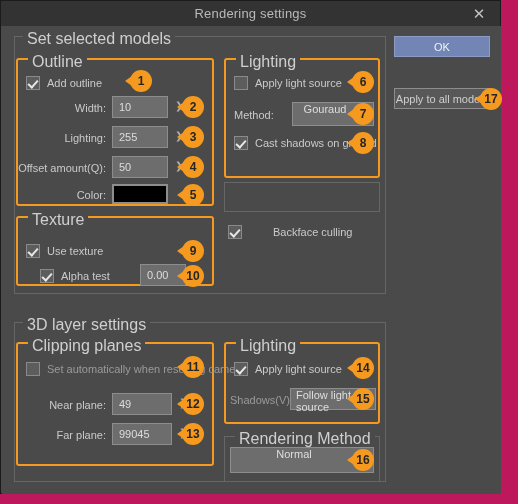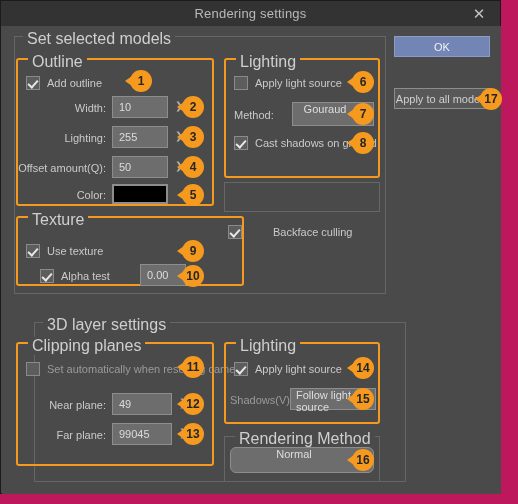--- a/index.html
+++ b/index.html
@@ -204,21 +204,21 @@
       <div class="field" style="left:110px; top:100px; width:56px; height:22px;">255</div>
       <div class="spin" style="left:173px; top:104px;">❯</div>
 
       <div class="lbl right" style="left:8px; top:136px; width:96px;">Offset amount(Q):</div>
       <div class="field" style="left:110px; top:130px; width:56px; height:22px;">50</div>
       <div class="spin" style="left:173px; top:134px;">❯</div>
 
       <div class="lbl right" style="left:24px; top:163px; width:80px;">Color:</div>
       <div class="swatch" style="left:110px; top:158px; width:56px; height:20px;"></div>
 
-      <div class="group hl" style="left:14px; top:190px; width:228px; height:70px;">
+      <div class="group hl" style="left:14px; top:190px; width:198px; height:70px;">
         <span class="legend" style="left:10px;">Texture</span>
       </div>
 
       <div class="chk on" style="left:24px; top:218px;"></div>
       <div class="lbl" style="left:45px; top:219px;">Use texture</div>
 
       <div class="chk on" style="left:38px; top:243px;"></div>
       <div class="lbl" style="left:59px; top:244px;">Alpha test</div>
       <div class="field" style="left:138px; top:238px; width:46px; height:22px;">0.00</div>
 
@@ -236,21 +236,21 @@
       </div>
 
       <div class="chk on" style="left:232px; top:110px;"></div>
       <div class="lbl" style="left:253px; top:111px;">Cast shadows on ground</div>
 
       <div class="group" style="left:222px; top:156px; width:156px; height:30px;"></div>
 
       <div class="chk on" style="left:226px; top:199px;"></div>
       <div class="lbl" style="left:247px; top:200px;padding-left:24px;">Backface culling</div>
 
-      <div class="group" style="left:12px; top:296px; width:372px; height:160px;margin-left:20px;">
+      <div class="group" style="left:12px; top:296px; width:372px; height:160px;">
         <span class="legend">3D layer settings</span>
       </div>
 
       <div class="group hl" style="left:14px; top:316px; width:198px; height:124px;">
         <span class="legend" style="left:10px;">Clipping planes</span>
       </div>
 
       <div class="chk off" style="left:24px; top:336px;"></div>
       <div class="lbl dim" style="left:45px; top:337px;">Set automatically when resetting camera</div>
 
@@ -271,21 +271,21 @@
 
       <div class="lbl dim" style="left:228px; top:368px;">Shadows(V):</div>
       <div class="combo leftval" style="left:288px; top:362px; width:86px; height:22px;">
         <span class="cval">Follow light source</span>
         <span class="carat">▼</span>
       </div>
 
       <div class="group" style="left:222px; top:410px; width:156px; height:46px;">
         <span class="legend" style="left:10px;">Rendering Method</span>
       </div>
-      <div class="combo" style="left:228px; top:421px; width:144px; height:26px;border-radius:6px;">
+      <div class="combo" style="left:228px; top:421px; width:144px; height:26px;">
         <span class="cval">Normal</span>
         <span class="carat">▼</span>
       </div>
 
       <div class="btn primary" style="left:392px; top:10px; width:96px; height:21px;">OK</div>
       <div class="btn ghost" style="left:392px; top:62px; width:96px; height:21px;">Apply to all models</div>
 
       <div class="badge" style="left:128px; top:44px;">1</div>
       <div class="badge" style="left:180px; top:70px;">2</div>
       <div class="badge" style="left:180px; top:100px;">3</div>

